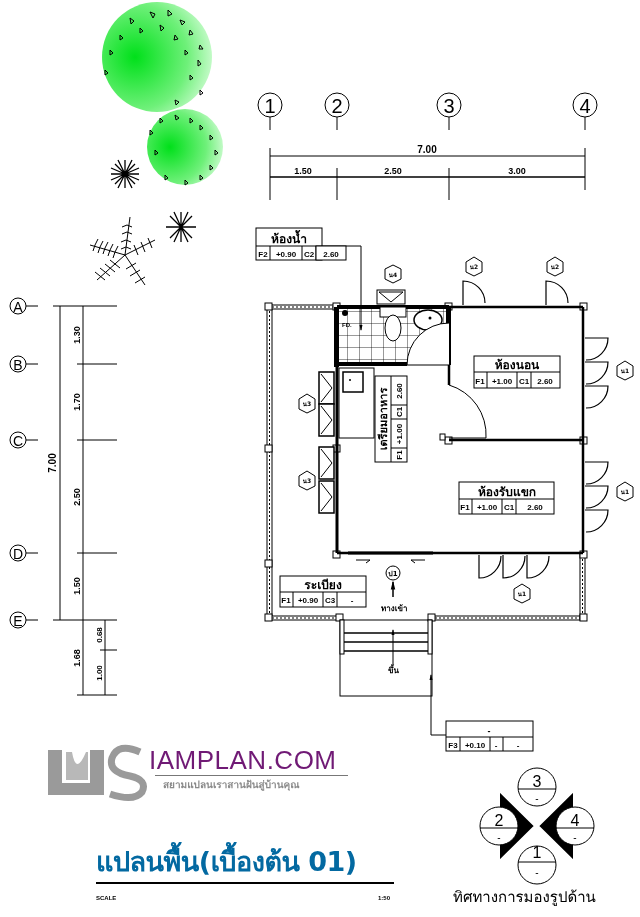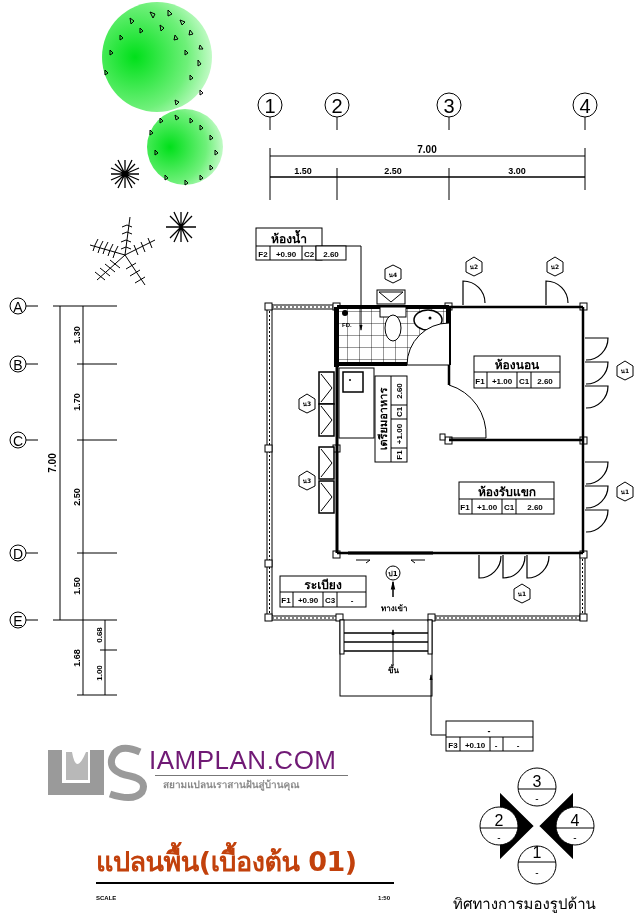--- a/index.html
+++ b/index.html
@@ -1,23 +1,23 @@
 <!DOCTYPE html>
 <html><head>
 <meta charset="utf-8">
 <style>
   html,body{margin:0;padding:0;background:#fff;}
   body{width:640px;height:917px;position:relative;overflow:hidden;font-family:"Liberation Sans","DejaVu Sans",sans-serif;}
   svg{position:absolute;left:0;top:0;}
   .t{font-family:"Liberation Sans","DejaVu Sans",sans-serif;fill:#000;}
   .thai{font-family:"DejaVu Sans",sans-serif;fill:#000;font-weight:bold;}
-  .title{position:absolute;left:96px;top:842px;width:298px;font-family:"DejaVu Sans",sans-serif;font-weight:bold;font-size:27px;color:#c2410c;border-bottom:2px solid #000;line-height:40px;letter-spacing:-0.5px;}
+  .title{position:absolute;left:96px;top:842px;width:298px;font-family:"DejaVu Sans",sans-serif;font-weight:bold;font-size:27px;color:#0369a1;border-bottom:2px solid #000;line-height:40px;letter-spacing:-0.5px;}
   .scale-l{position:absolute;left:96px;top:895px;font-size:6px;font-weight:bold;}
   .scale-r{position:absolute;left:378px;top:895px;font-size:6px;font-weight:bold;}
-  .view-caption{position:absolute;left:453px;top:885px;font-family:"DejaVu Sans",sans-serif;font-size:15px;color:#000;margin-top:7px;}
+  .view-caption{position:absolute;left:453px;top:885px;font-family:"DejaVu Sans",sans-serif;font-size:15px;color:#000;}
   .logo-main{position:absolute;left:149px;top:745px;font-family:"Liberation Sans",sans-serif;font-size:26px;color:#701a75;letter-spacing:0.5px;}
   .logo-sub{position:absolute;left:163px;top:777px;font-family:Liberation Sans, sans-serif;font-size:10px;color:#8a8a8a;font-weight:bold;text-align:center;}
   .logo-line{position:absolute;left:155px;top:775px;width:193px;height:1px;background:#777;}
 </style>
 </head>
 <body>
 
 <svg width="640" height="917" viewBox="0 0 640 917" xmlns="http://www.w3.org/2000/svg">
   <defs>
     <radialGradient id="treeG" cx="0.3" cy="0.5" r="0.8">

